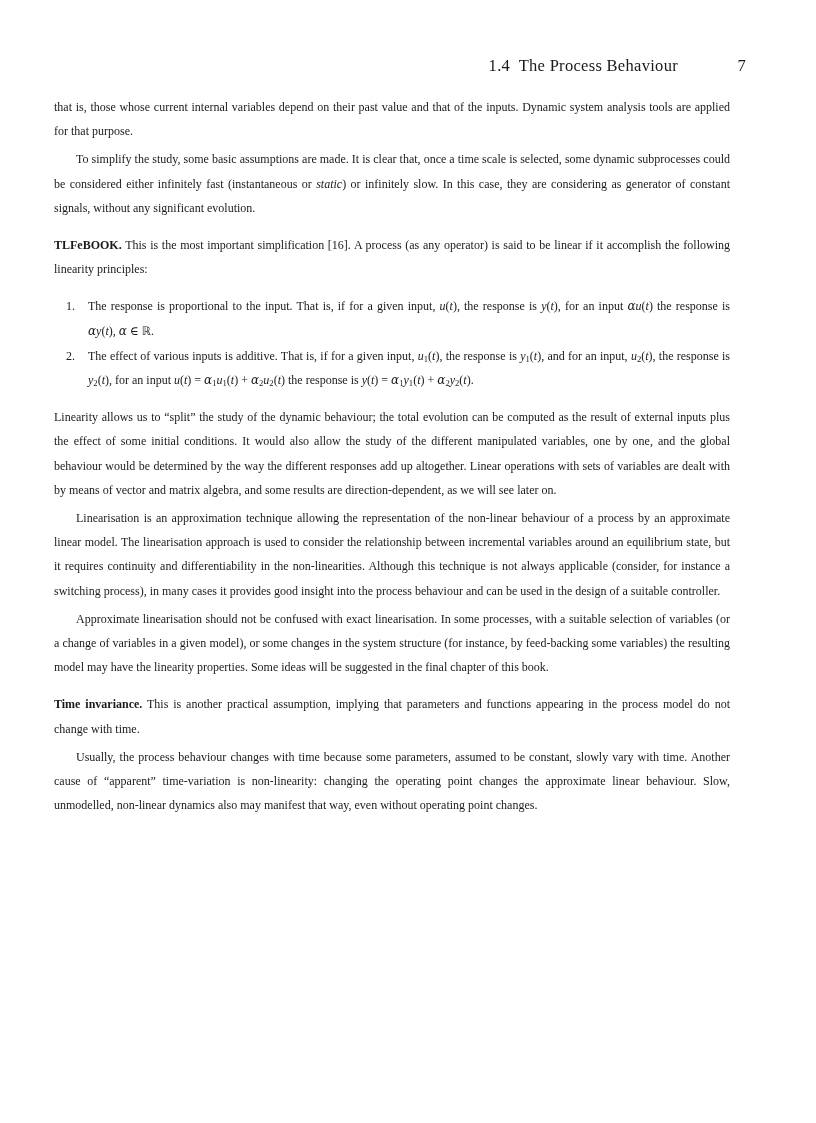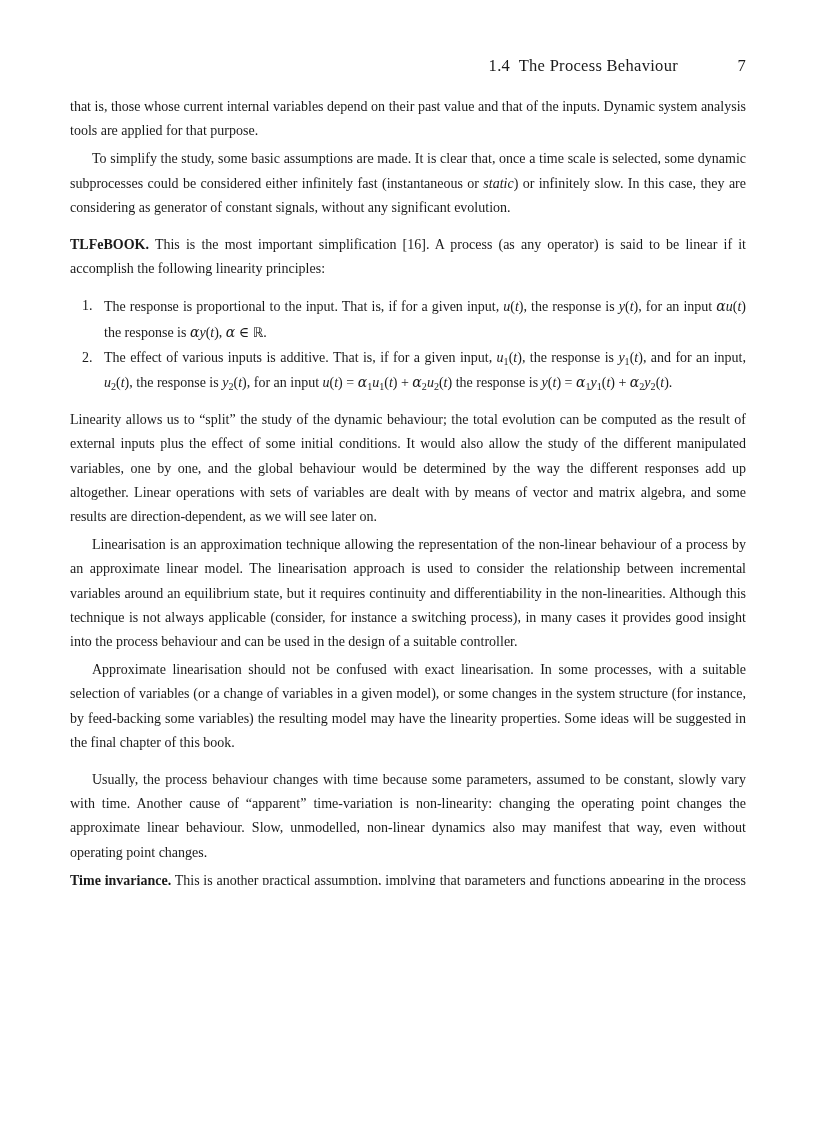--- a/index.html
+++ b/index.html
@@ -37,24 +37,24 @@
   .runhead .rh-page {
     margin-left: 56px;
     font-size: 16.5px;
     min-width: 12px;
     text-align: right;
   }
 
   
   .content {
     position: absolute;
-    left: 70px;
+    left: 54px;
     top: 95px;
     width: 676px;
-    font-size: 14px;
+    font-size: 12px;
     line-height: 24.2px;
     text-align: justify;
     text-justify: inter-word;
   }
 
   p.para {
     margin: 0;
     text-indent: 0;
   }
   p.para.indent {
@@ -166,21 +166,21 @@
     <div class="spacer-md"></div>
 
     <p class="para">Linearity allows us to “split” the study of the dynamic behaviour; the total evolution can be computed as the result of external inputs plus the effect of some initial conditions. It would also allow the study of the different manipulated variables, one by one, and the global behaviour would be determined by the way the different responses add up altogether. Linear operations with sets of variables are dealt with by means of vector and matrix algebra, and some results are direction-dependent, as we will see later on.</p>
 
     <p class="para indent">Linearisation is an approximation technique allowing the representation of the non-linear behaviour of a process by an approximate linear model. The linearisation approach is used to consider the relationship between incremental variables around an equilibrium state, but it requires continuity and differentiability in the non-linearities. Although this technique is not always applicable (consider, for instance a switching process), in many cases it provides good insight into the process behaviour and can be used in the design of a suitable controller.</p>
 
     <p class="para indent">Approximate linearisation should not be confused with exact linearisation. In some processes, with a suitable selection of variables (or a change of variables in a given model), or some changes in the system structure (for instance, by feed-backing some variables) the resulting model may have the linearity properties. Some ideas will be suggested in the final chapter of this book.</p>
 
     <div class="spacer-md"></div>
 
+    <p class="para"><span class="runin">Time invariance.</span> <span>This is another practical assumption, implying that parameters and functions appearing in the process model do not change with time.</span></p>
+
     <p class="para indent">Usually, the process behaviour changes with time because some parameters, assumed to be constant, slowly vary with time. Another cause of “apparent” time-variation is non-linearity: changing the operating point changes the approximate linear behaviour. Slow, unmodelled, non-linear dynamics also may manifest that way, even without operating point changes.</p>
-
-    <p class="para"><span class="runin">Time invariance.</span> <span>This is another practical assumption, implying that parameters and functions appearing in the process model do not change with time.</span></p>
 
   </div>
 
   <div class="footer">TLFeBOOK</div>
 
 </div>
 
 </body></html>

